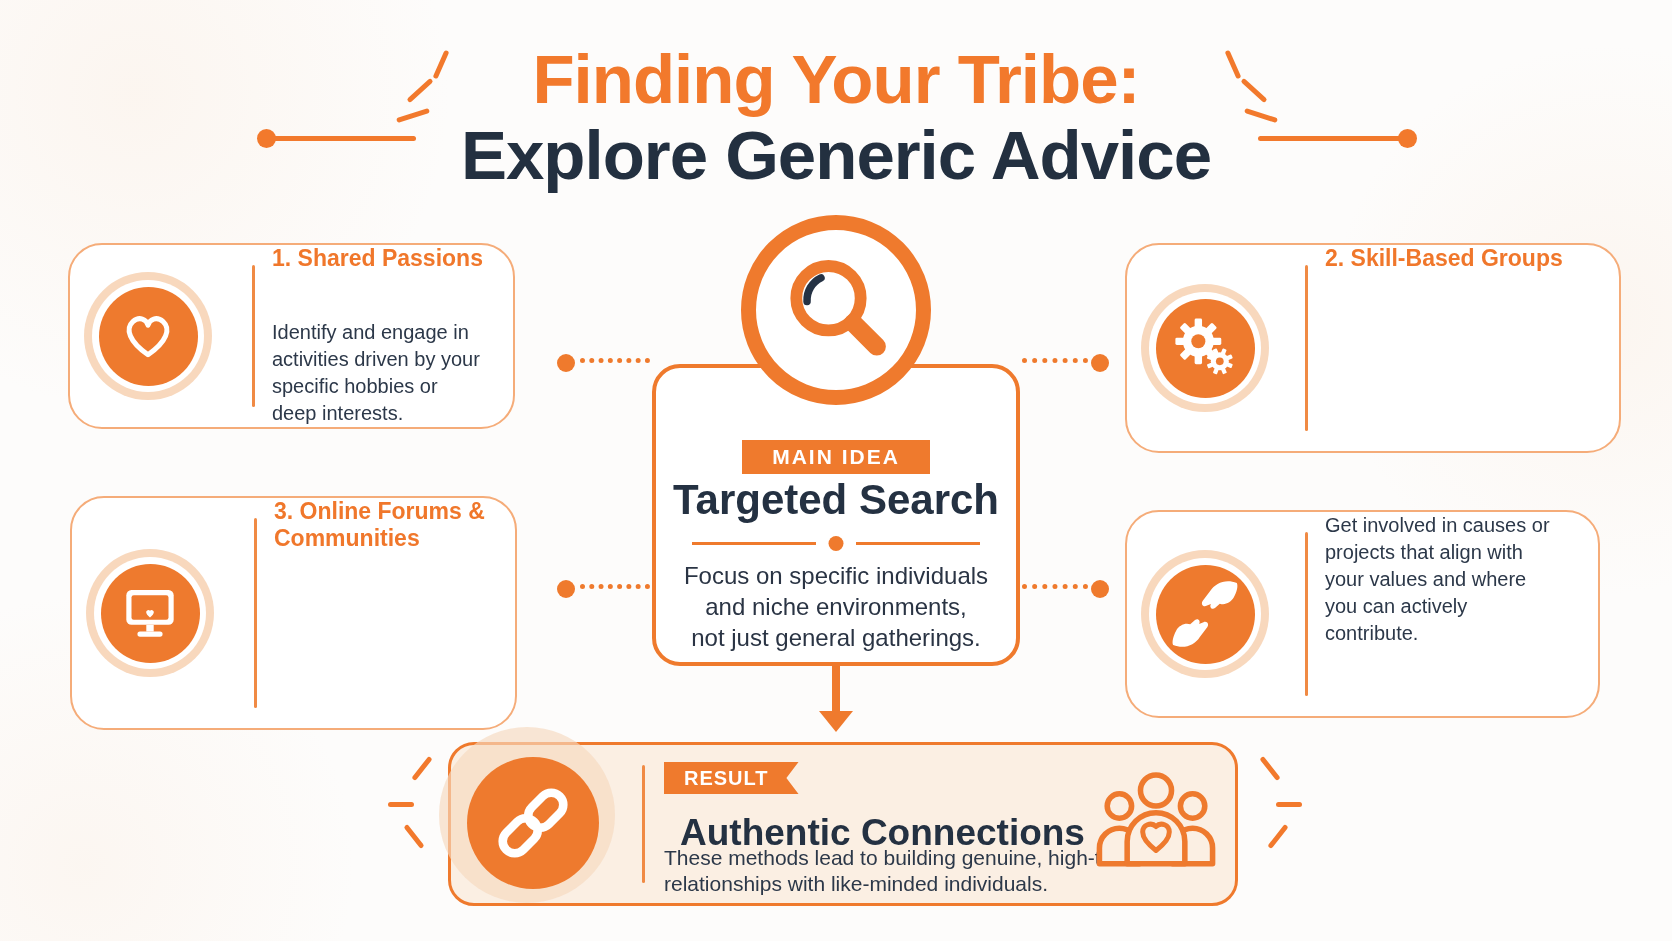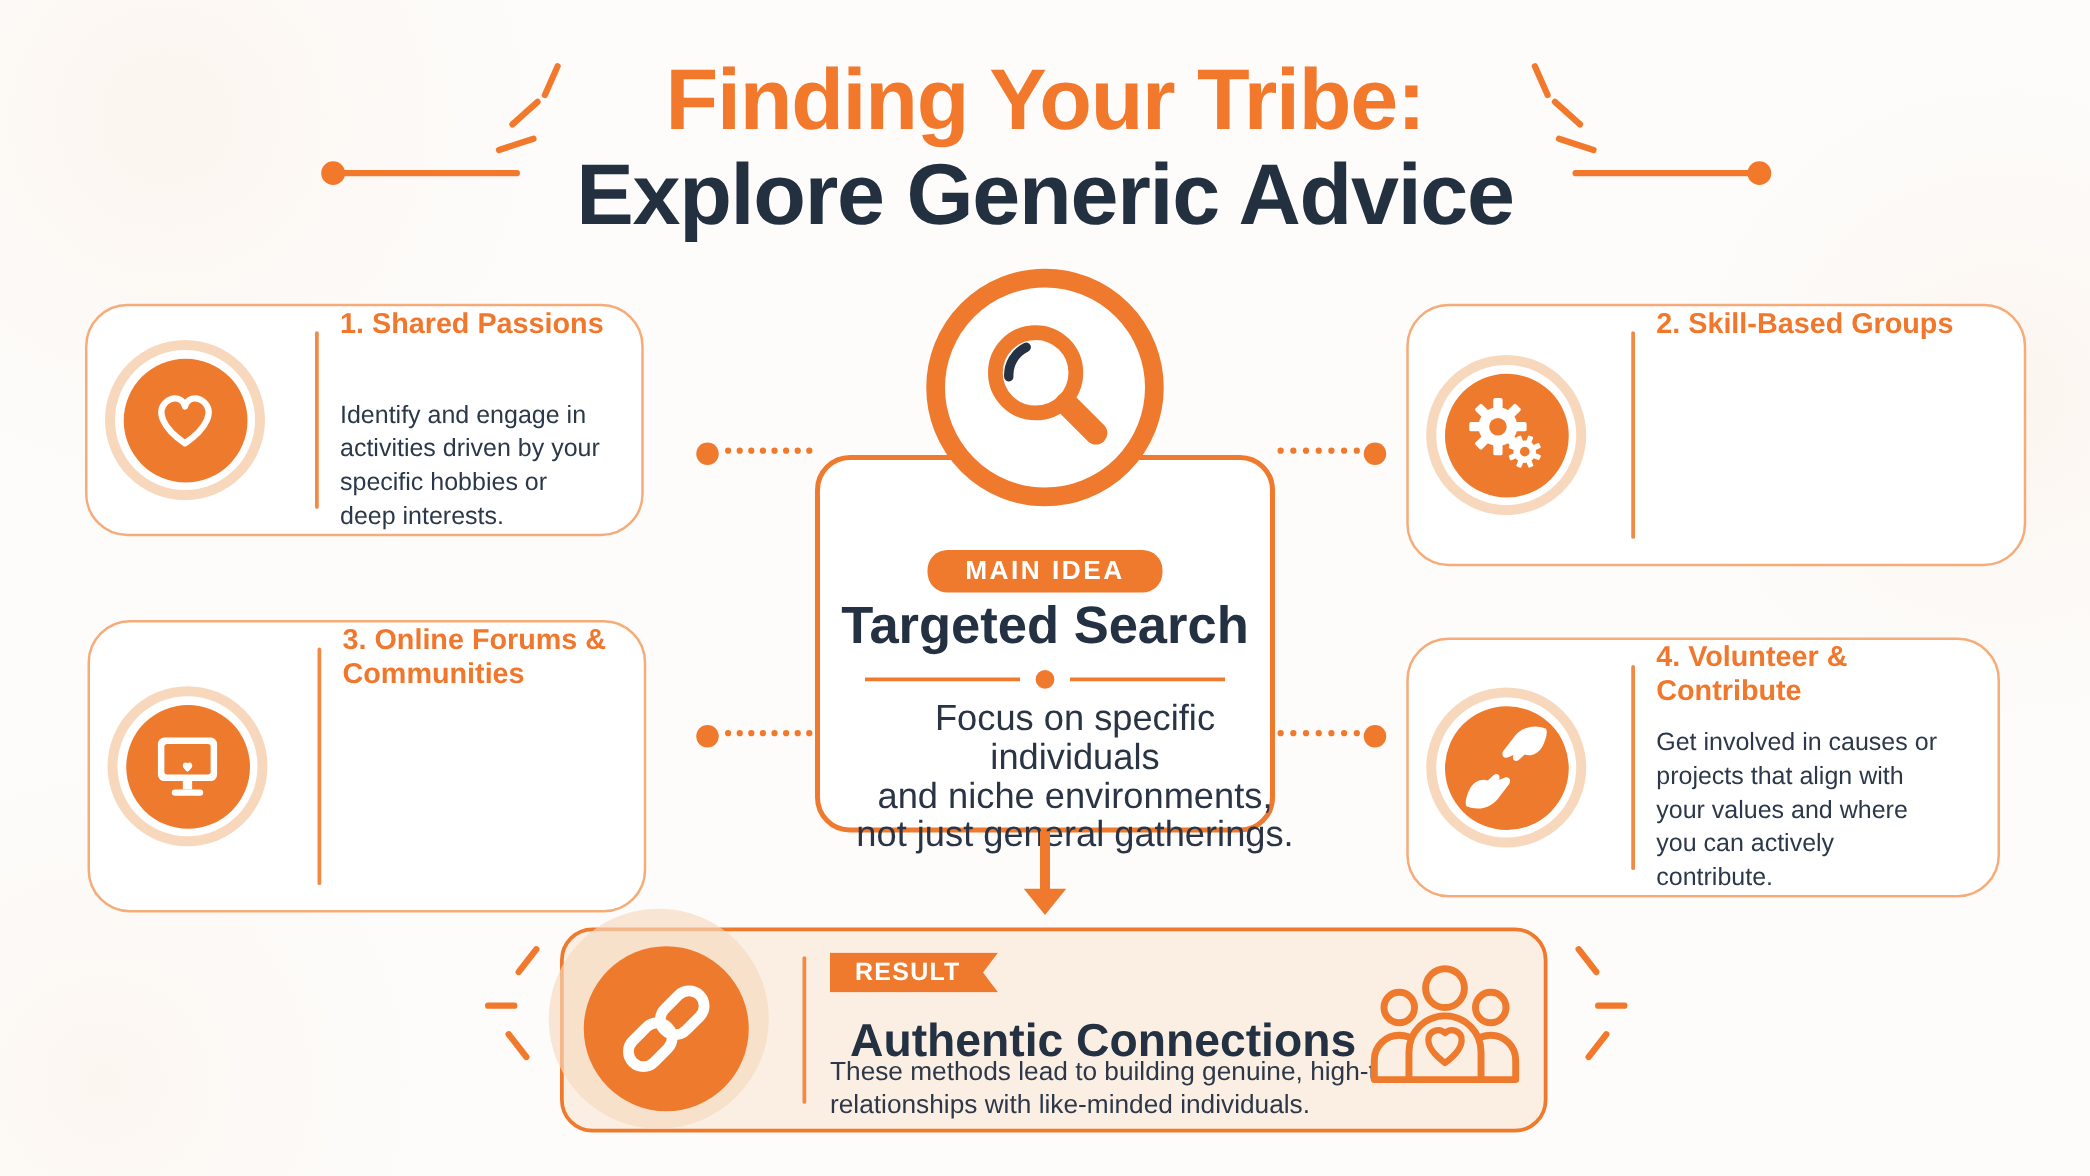--- a/index.html
+++ b/index.html
@@ -44,30 +44,30 @@
   
   .dotline{height:0;border-top:5px dotted #EF7A2D;}
   .cdot{width:18px;height:18px;border-radius:50%;background:#EF7A2D;}
   
   .center-card{left:652px;top:364px;width:368px;height:302px;background:#fff;
     border:4px solid #EF7A2D;border-radius:28px;box-sizing:border-box;z-index:1;}
   .magnifier{left:741px;top:215px;width:190px;height:190px;border-radius:50%;
     background:#ffffff;border:15px solid #EF7A2D;box-sizing:border-box;z-index:2;
     display:flex;align-items:center;justify-content:center;}
   .main-badge{position:absolute;left:50%;transform:translateX(-50%);top:72px;
-    width:188px;height:34px;background:#EF7A2D;border-radius:16px;color:#fff;
+    width:188px;height:34px;background:#EF7A2D;border-radius:0;color:#fff;
     font-size:21px;font-weight:bold;letter-spacing:2px;text-align:center;line-height:34px;}
   .center-h{position:absolute;top:108px;left:0;width:100%;text-align:center;margin:0;
     font-size:42px;font-weight:bold;color:#243142;}
   .center-div-l{position:absolute;left:36px;top:174px;width:124px;height:3px;background:#EF7A2D;}
   .center-div-r{position:absolute;right:36px;top:174px;width:124px;height:3px;background:#EF7A2D;}
   .center-div-dot{position:absolute;left:50%;top:168px;transform:translateX(-50%);
     width:15px;height:15px;border-radius:50%;background:#EF7A2D;}
   .center-b{position:absolute;top:192px;left:0;width:100%;text-align:center;margin:0;
-    font-size:29px;color:#2A3444;line-height:31px;white-space:pre-line;padding-left:24px;}
+    font-size:24px;color:#2A3444;line-height:31px;white-space:pre-line;}
   .arrow-shaft{left:832px;top:665px;width:8px;height:48px;background:#EF7A2D;z-index:1;}
   .arrow-head{left:819px;top:711px;width:0;height:0;border-left:17px solid transparent;
     border-right:17px solid transparent;border-top:21px solid #EF7A2D;z-index:1;}
   
   .result-box{left:448px;top:742px;width:790px;height:164px;background:#FBEFE3;
     border:3px solid #EF7A2D;border-radius:26px;box-sizing:border-box;z-index:1;}
   .chain-halo{left:439px;top:727px;width:176px;height:176px;border-radius:50%;
     background:rgba(246,216,190,.65);z-index:2;}
   .chain-circle{left:467px;top:757px;width:132px;height:132px;border-radius:50%;
     background:#EE7A2E;z-index:3;display:flex;align-items:center;justify-content:center;}
@@ -195,21 +195,20 @@
           <g fill="#ffffff">
             <path d="M93 8 C 78 2 64 8 57 19 L 47 32 C 44 36 47 41 52 39 L 58 36.5 C 55.5 41 59.5 45 63.5 42 L 70 36 C 77 38.5 85 34.5 89 27.5 C 93 20 95 12 93 8 Z"></path>
             <path d="M7 92 C 22 98 36 92 43 81 L 53 68 C 56 64 53 59 48 61 L 42 63.5 C 44.5 59 40.5 55 36.5 58 L 30 64 C 23 61.5 15 65.5 11 72.5 C 7 80 5 88 7 92 Z"></path>
           </g>
         </svg>
       </div>
         </div>
     </div>
     <div class="vline"></div>
     <div class="card-text">
-      <h3 class="card-h">4. Volunteer &amp; Contribute</h3>
       <p class="card-b">Get involved in causes or
 projects that align with
 your values and where
 you can actively
 contribute.</p>
     </div>
   </section>
 
   <div class="abs cdot" style="left:557px;top:354px;"></div>
   <div class="abs dotline" style="left:580px;top:358px;width:70px;"></div>

